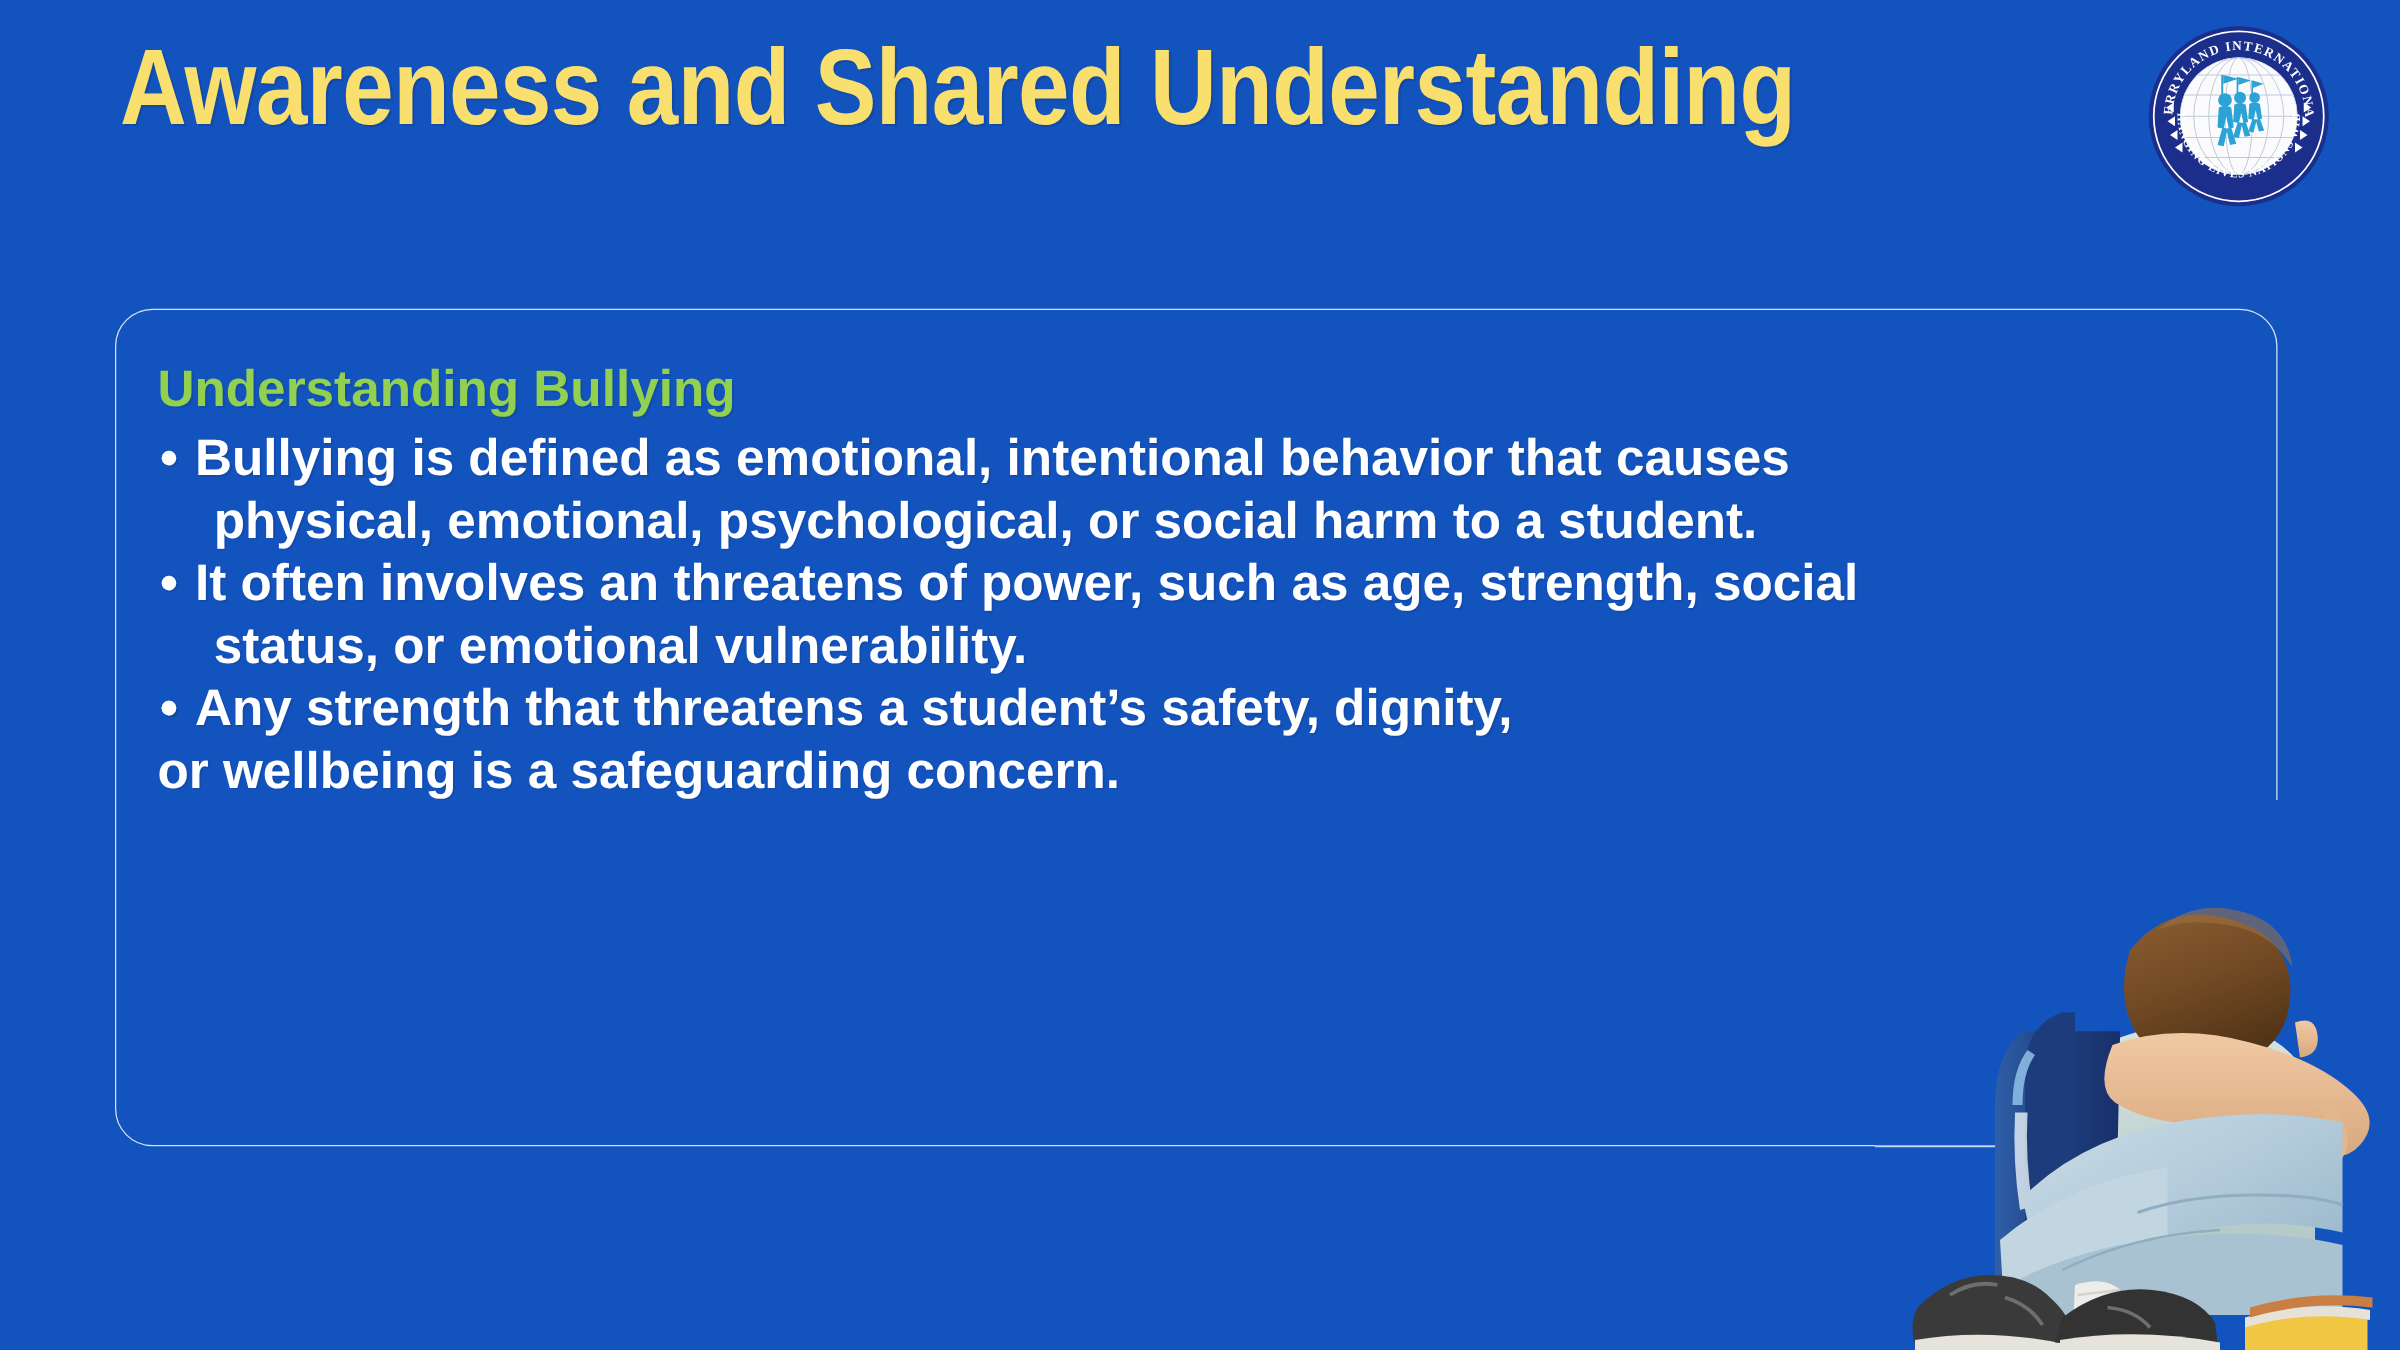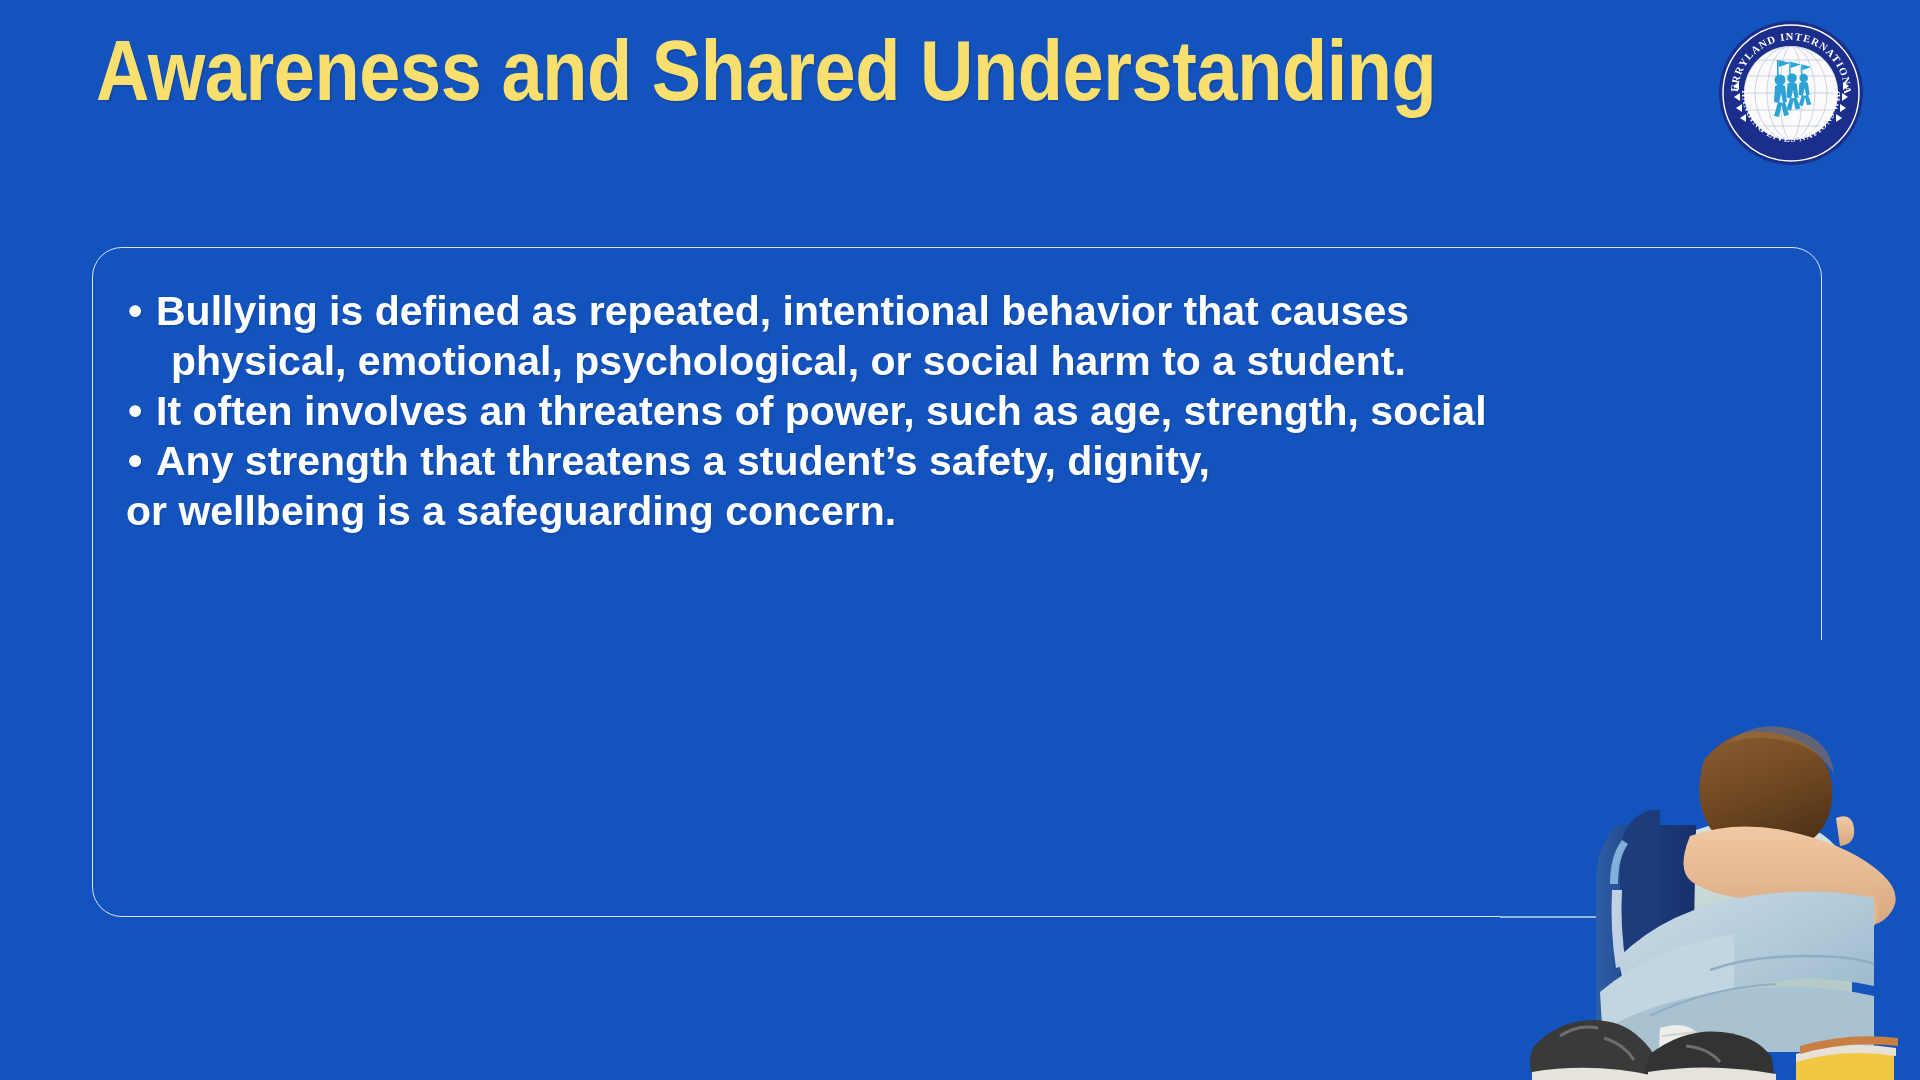--- a/index.html
+++ b/index.html
@@ -200,29 +200,31 @@
       </text>
       <text font-family="'Liberation Serif', serif" font-size="9" font-weight="bold" fill="#FFFFFF" letter-spacing="0.9">
         <textPath href="#arcBottom" startOffset="50%" text-anchor="middle">CHANGING LIVES NATIONS WIDE</textPath>
       </text>
     </svg>
   </div>
 
   <div class="content-frame"></div>
 
   <div class="body-block">
+    <div class="section-heading">Understanding Bullying</div>
     <ul class="bullet-list" id="bullet-list">
         <li class="bullet-item">
           <span class="dot">•</span>
-          <span class="bullet-line">Bullying is defined as repeated, intentional behavior that causes</span>
+          <span class="bullet-line">Bullying is defined as emotional, intentional behavior that causes</span>
           <span class="bullet-line cont">physical, emotional, psychological, or social harm to a student.</span>
         </li>
         <li class="bullet-item">
           <span class="dot">•</span>
           <span class="bullet-line">It often involves an threatens of power, such as age, strength, social</span>
+          <span class="bullet-line cont">status, or emotional vulnerability.</span>
         </li>
         <li class="bullet-item">
           <span class="dot">•</span>
         </li>
         <li class="bullet-item">
           <span class="dot">•</span>
           <span class="bullet-line">Any strength that threatens a student’s safety, dignity,</span>
         </li>
         <li class="bullet-item no-bullet">
           <span class="bullet-line">or wellbeing is a safeguarding concern.</span>

